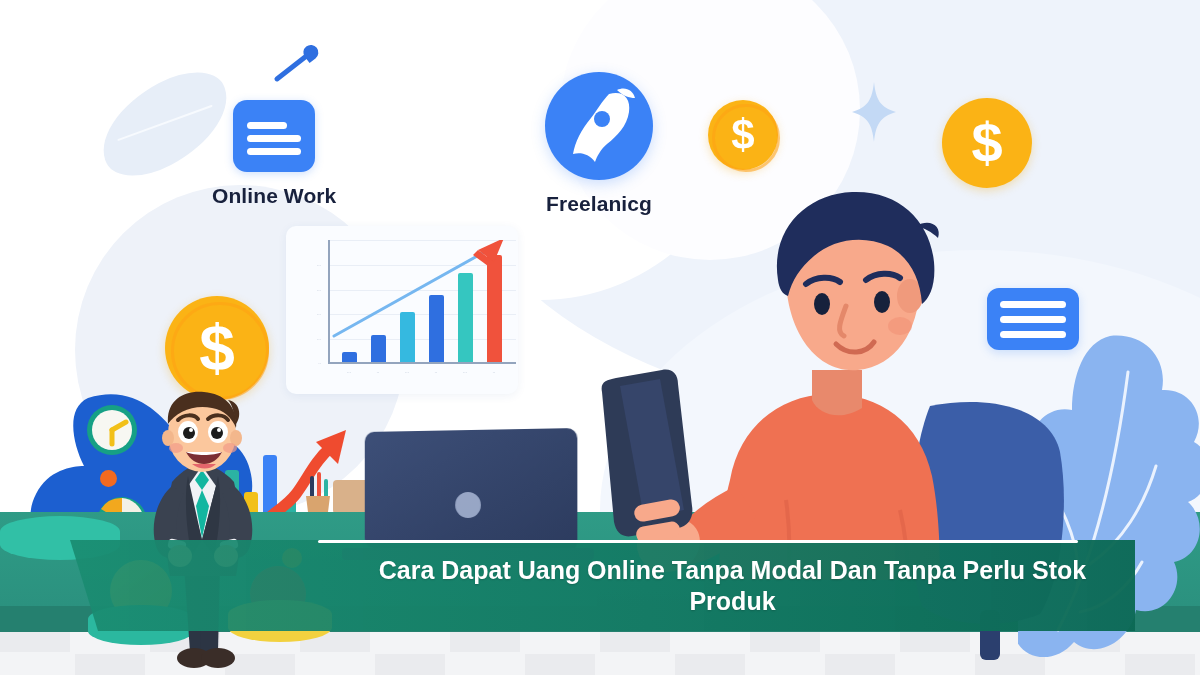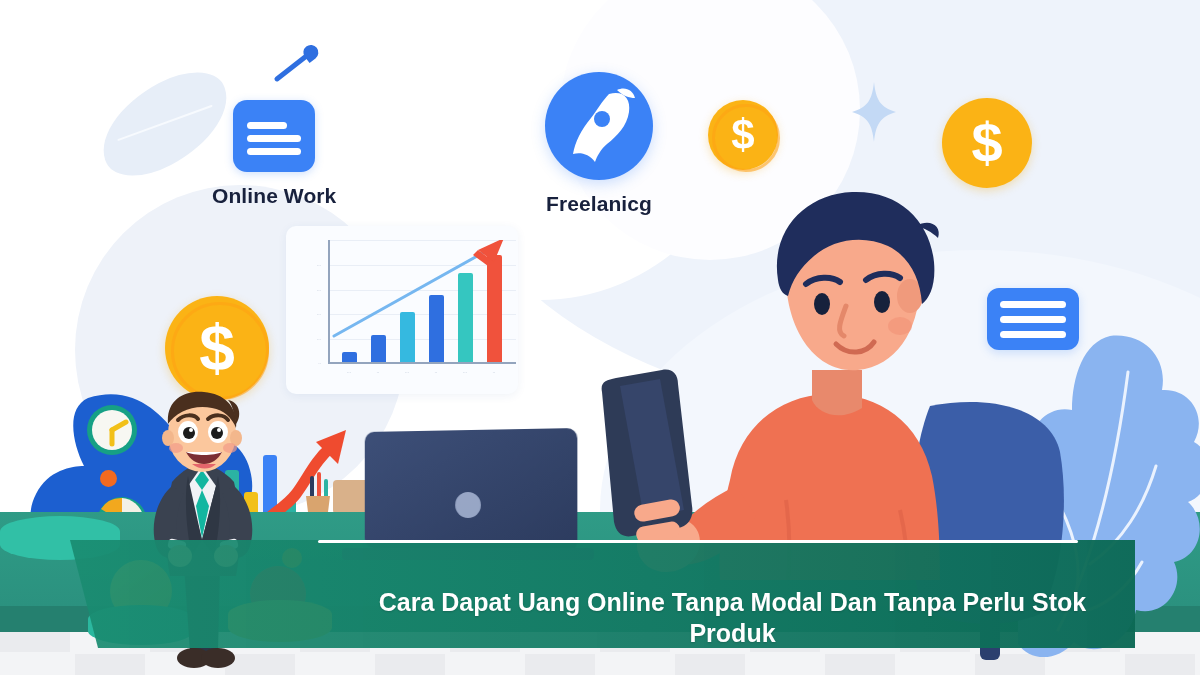--- a/index.html
+++ b/index.html
@@ -156,24 +156,24 @@
 
   .pencilcup{position:absolute;left:300px;top:470px;width:36px;height:52px;}
 
   .arrow-red{position:absolute;left:238px;top:418px;width:140px;height:130px;}
 
   
   .prop{position:absolute;}
 
   
   .banner{
-    position:absolute;left:70px;top:540px;width:1065px;height:108px;
+    position:absolute;left:70px;top:540px;width:1065px;height:91px;
     background:linear-gradient(90deg,rgba(26,140,113,.93) 0%,rgba(20,122,100,.95) 55%,rgba(12,105,85,.97) 100%);
     clip-path:polygon(0 0, 100% 0, 100% 100%, 28px 100%);
-    display:flex;align-items:flex-end;justify-content:center;
+    display:flex;align-items:center;justify-content:center;
   }
   .banner-topline{
     position:absolute;left:318px;top:540px;width:760px;height:3px;background:#ffffff;
     border-radius:2px;
   }
   .banner-text{
     color:#fff;font-size:25px;font-weight:700;line-height:1.22;text-align:center;
     width:760px;margin-left:260px;
     text-shadow:0 1px 2px rgba(0,0,0,.18);
   }

